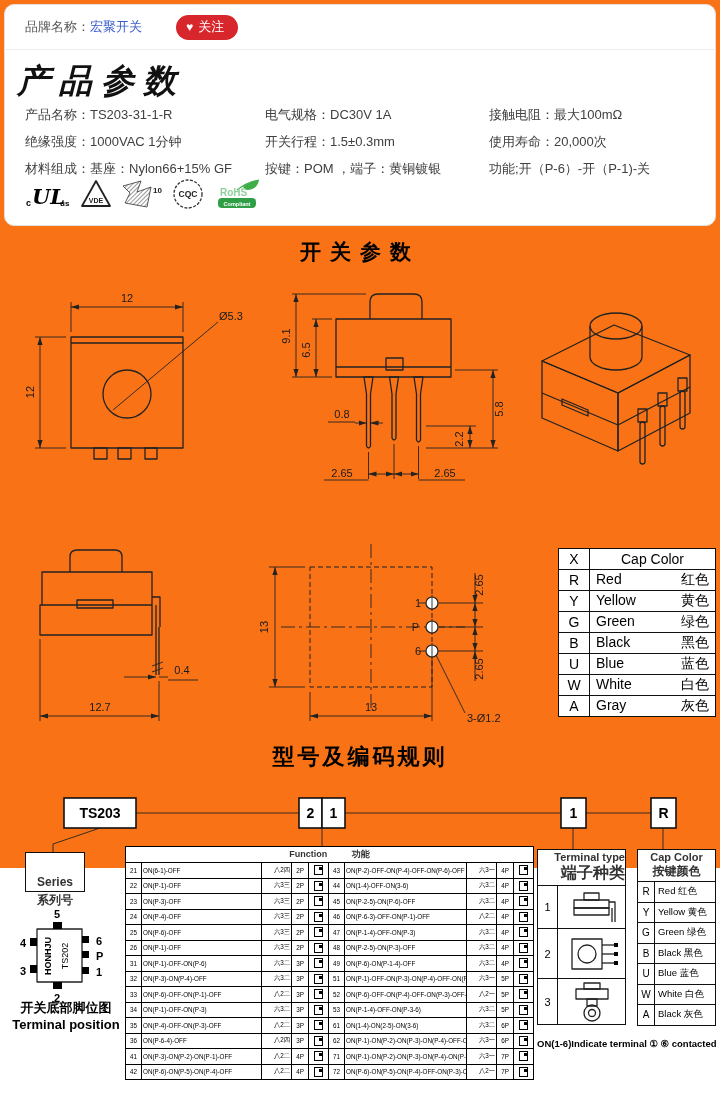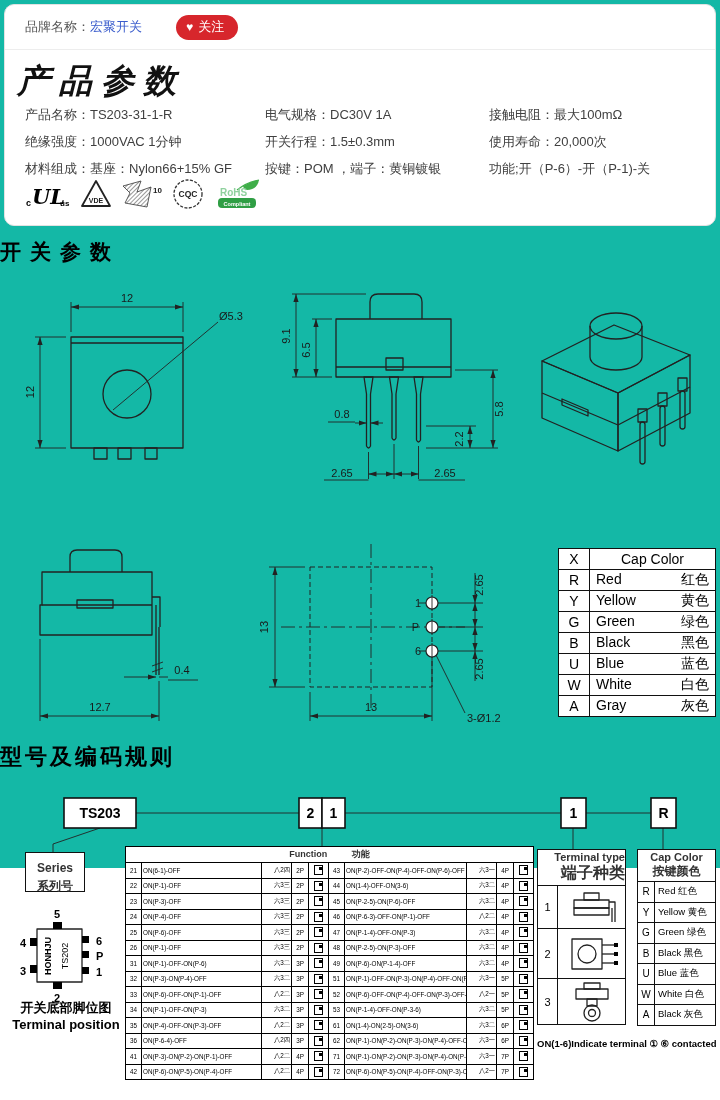--- a/index.html
+++ b/index.html
@@ -1,47 +1,47 @@
 <!DOCTYPE html>
 <html><head>
 <meta charset="utf-8">
 <style>
 *{margin:0;padding:0;box-sizing:border-box}
 html,body{background:#fff}
 body{width:720px;height:1100px;font-family:"Liberation Sans",sans-serif;color:#333;position:relative;overflow:hidden}
-.page{position:absolute;inset:0;width:720px;height:868px;background:#14b8a6}
+.page{position:absolute;inset:0;width:720px;height:868px;background:#f97316}
 .top-card{position:absolute;left:4px;top:4px;width:712px;height:222px;border:1px solid #e2e2e2;border-radius:10px;background:#fff}
 .brand-row{height:45px;display:flex;align-items:center;padding:0 20px;border-bottom:1px solid #ededed;font-size:13px}
 .brand-label{color:#555}
 .brand-name{color:#3a5ccc;cursor:pointer}
 .follow-btn{margin-left:34px;background:#d7262c;color:#fff;border:none;border-radius:15px;height:25px;padding:0 14px 0 10px;font-size:13px;display:flex;align-items:center;gap:5px;cursor:pointer}
 .follow-heart{font-size:12px;line-height:1}
 .product-title{position:absolute;left:12px;top:54px;font-family:"DejaVu Serif",serif;font-style:italic;font-weight:bold;font-size:33px;letter-spacing:9px;color:#111}
 .spec-grid{position:absolute;left:20px;top:96px;width:676px;display:grid;grid-template-columns:240px 224px 1fr;grid-auto-rows:27px;font-size:13px;color:#404040;align-items:center}
 .spec{white-space:nowrap}
 .cert-row{display:flex;align-items:center;gap:9px;margin-top:-4px}
-.sec-title{position:absolute;left:0;width:720px;text-align:left;font-weight:bold;color:#000}
+.sec-title{position:absolute;left:0;width:720px;text-align:center;font-weight:bold;color:#000}
 #title-switch{top:238px;font-size:21px;letter-spacing:9px}
 #title-coding{top:742px;font-size:22px;letter-spacing:3px}
 svg{display:block}
 svg .ol{fill:none;stroke:#222;stroke-width:1.3;stroke-linejoin:round}
 svg .thin{fill:none;stroke:#222;stroke-width:0.9}
 svg .dim{fill:#1a1a1a;font-size:11px;font-family:"Liberation Sans",sans-serif}
 svg .dsh{fill:none;stroke:#222;stroke-width:1;stroke-dasharray:5 3}
 svg .cl{fill:none;stroke:#222;stroke-width:0.9;stroke-dasharray:14 4 3 4}
 .abs{position:absolute}
 
 #cap-key{position:absolute;left:558px;top:548px;border-collapse:collapse;width:158px;font-size:14px;color:#000;background:#fff}
 #cap-key td,#cap-key th{border:1.6px solid #111;height:21px;font-weight:normal;padding:0 6px}
 .cap-key-code{width:31px;text-align:center;padding:0 2px!important}
 .cap-key-label .cn{float:right}
 
 .code-text{font-size:14px;font-weight:bold;fill:#000;font-family:"Liberation Sans",sans-serif}
 
-#series-box{position:absolute;left:25px;top:852px;width:60px;height:40px;border:1.6px solid #111;text-align:center;font-weight:bold;font-size:12px;line-height:18px;padding-top:6px;background:#fff}
+#series-box{position:absolute;left:25px;top:852px;width:60px;height:40px;border:1.6px solid #111;text-align:center;font-weight:bold;font-size:12px;line-height:18px;padding-top:20px;background:#fff}
 
 #tp-captions{position:absolute;left:0;top:999px;width:132px;text-align:center;font-weight:bold;color:#000}
 #tp-captions .cn{font-size:13px}
 #tp-captions .en{font-size:13px}
 
 #function-table{position:absolute;left:125px;top:846px;width:408px;border-collapse:collapse;background:#fff;border:1.6px solid #000;table-layout:fixed}
 #function-table th{border:1px solid #000;height:16px;font-size:9px;font-weight:bold}
 #function-table th .hdr-cn{margin-left:22px}
 #function-table td{border:1px solid #000;height:15.5px;font-size:6.3px;padding:0 1px;overflow:hidden;white-space:nowrap;color:#000}
 td.fn-no{text-align:center;font-size:6.8px}

